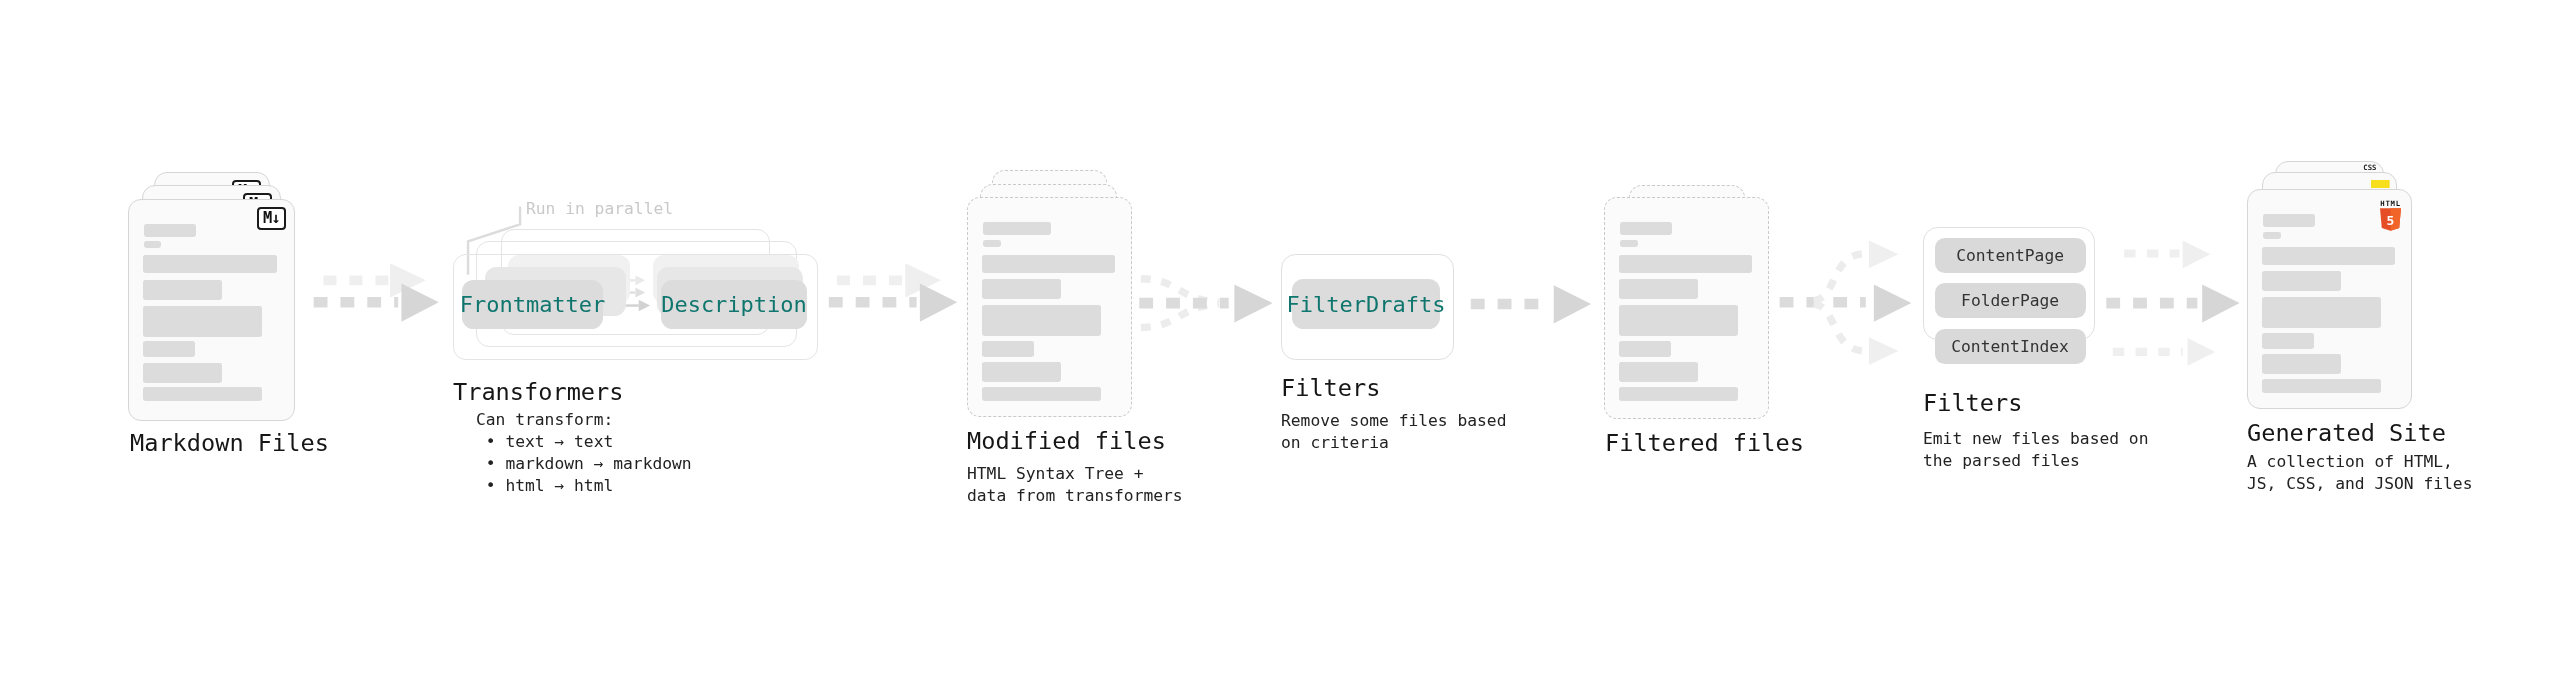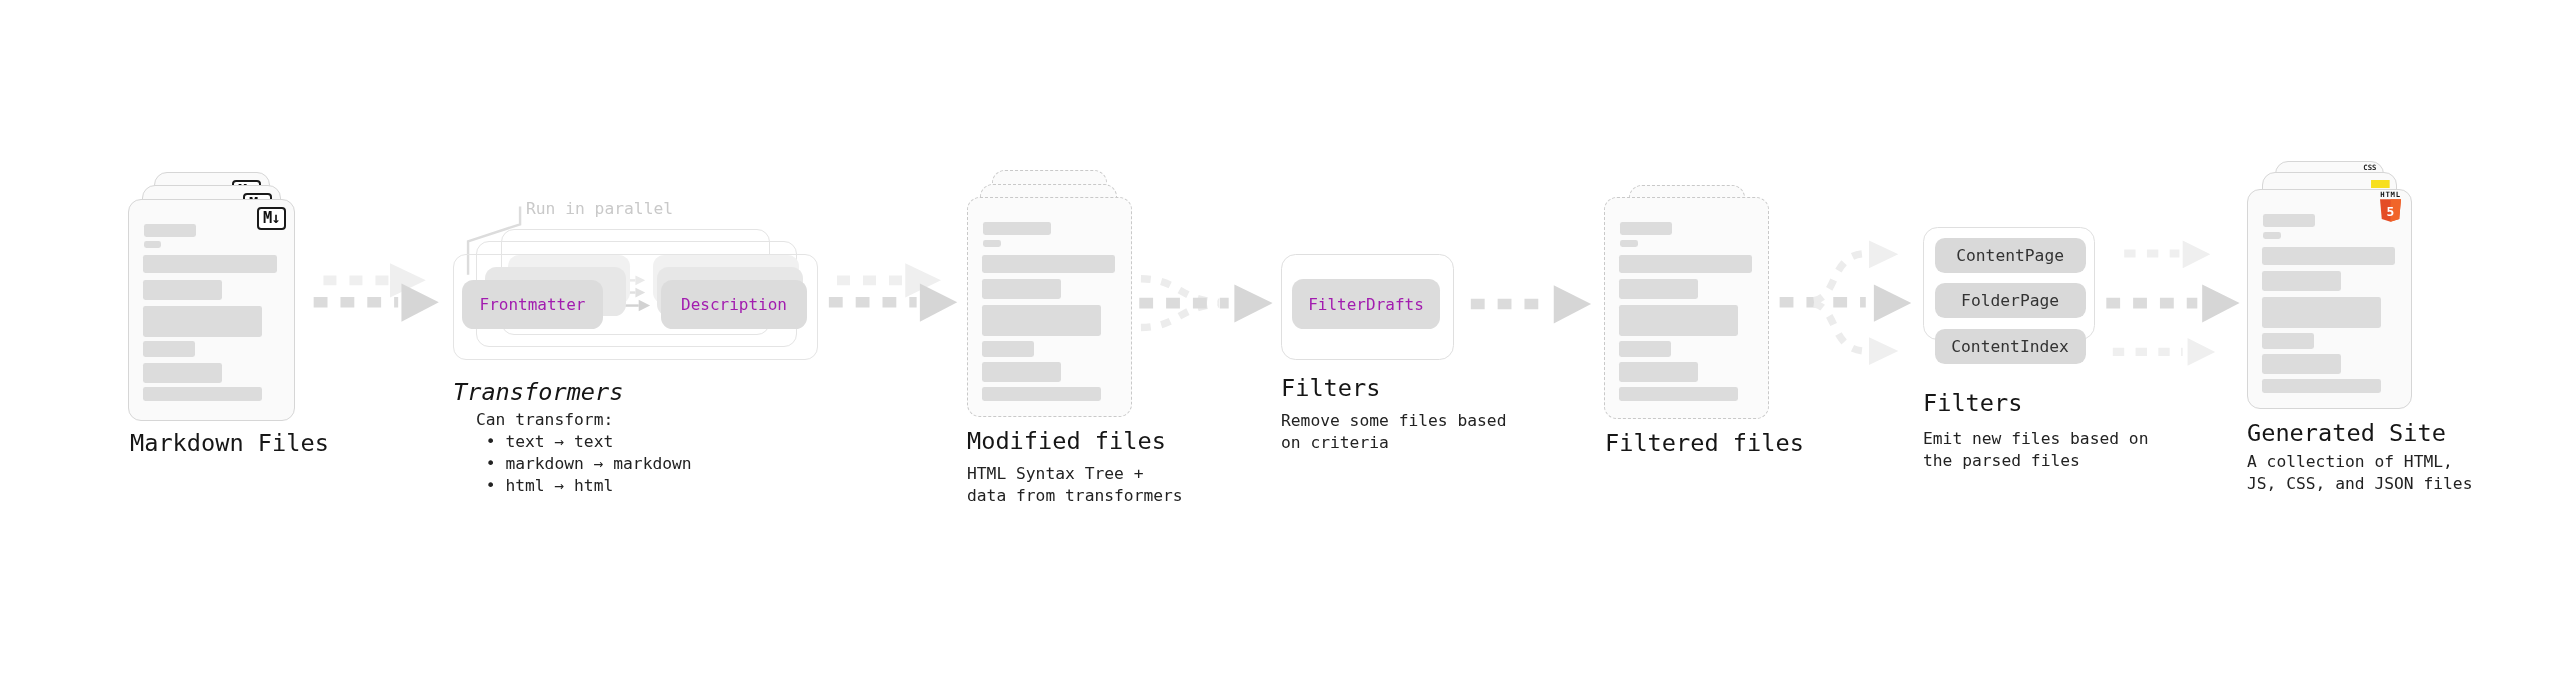--- a/index.html
+++ b/index.html
@@ -14,30 +14,30 @@
   .node-label{position:absolute;font-size:23.6px;color:#161616;white-space:pre;line-height:26px;}
   .node-note{position:absolute;font-size:16.3px;color:#222;white-space:pre;line-height:22px;}
   .annotation{position:absolute;font-size:16.3px;color:#c9c9c9;white-space:pre;}
 
   .md-badge{position:absolute;top:6.5px;right:8.1px;border:2.4px solid #1a1a1a;border-radius:4.1px;
             background:#fff;color:#111;font-weight:bold;font-size:15.4px;line-height:19.5px;
             padding:0 4.1px;letter-spacing:-0.8px;}
 
   .t-box{position:absolute;border:1.6px solid #e4e4e4;border-radius:13px;box-sizing:border-box;background:transparent;}
   .pill{position:absolute;height:49px;border-radius:11.4px;display:flex;align-items:center;
-        justify-content:center;font-size:16px;color:#a21caf;}
+        justify-content:center;font-size:22px;color:#0f766e;}
   .pill.l0{background:#f1f1f1;}
   .pill.l1{background:#e7e7e7;}
   .pill.l2{background:#dcdcdc;}
 
   .panel{position:absolute;border:1.6px solid #dfdfdf;border-radius:14.6px;background:#fff;box-sizing:border-box;}
   .em-pill{position:absolute;left:10.6px;width:151px;height:35px;border-radius:9.8px;background:#d9d9d9;
            display:flex;align-items:center;justify-content:center;font-size:16.3px;color:#333;}
 
-  .html5-badge{position:absolute;top:1px;right:9.8px;width:21px;text-align:left;}
+  .html5-badge{position:absolute;top:10px;right:9.8px;width:21px;text-align:left;}
   .html5-badge .t{display:block;font-size:7.3px;font-weight:bold;color:#111;line-height:8.1px;letter-spacing:0.8px;}
   .css-badge{position:absolute;top:2.4px;right:6.5px;text-align:center;margin-left:45px;}
   .css-badge .t{display:block;font-size:7.3px;font-weight:bold;color:#222;line-height:8.1px;}
   .js-badge{position:absolute;top:6.5px;right:6.5px;line-height:0;}
   svg{display:block;}
   .arrow-layer{position:absolute;left:0;top:0;}
 </style>
 </head>
 <body>
 
@@ -128,21 +128,21 @@
     <div class="t-box" style="left:453px;top:254px;width:365px;height:106px;"></div>
 
     <div class="pill l0" style="left:508px;top:255px;width:122px;"></div>
     <div class="pill l0" style="left:653px;top:255px;width:146px;"></div>
     <div class="pill l1" style="left:485px;top:267px;width:141px;"></div>
     <div class="pill l1" style="left:657px;top:267px;width:146px;"></div>
     <div class="pill l2" style="left:462px;top:280px;width:141px;">Frontmatter</div>
     <div class="pill l2" style="left:661px;top:280px;width:146px;">Description</div>
 
     <div class="annotation" style="left:526px;top:199px;">Run in parallel</div>
-    <div class="node-label" style="left:453px;top:379px;font-style:italic;">Transformers</div>
+    <div class="node-label" style="left:453px;top:379px;">Transformers</div>
     <div class="node-note" style="left:453px;top:409px;margin-left:23px;">Can transform:
  • text → text
  • markdown → markdown
  • html → html</div>
   </div>
 
   <div>
     <div class="file-card dashed" style="left:992px;top:170px;width:115px;height:220px;"></div>
     <div class="file-card dashed" style="left:980px;top:184px;width:137px;height:220px;"></div>
     <div class="file-card dashed" style="left:967px;top:197px;width:165px;height:220px;">

